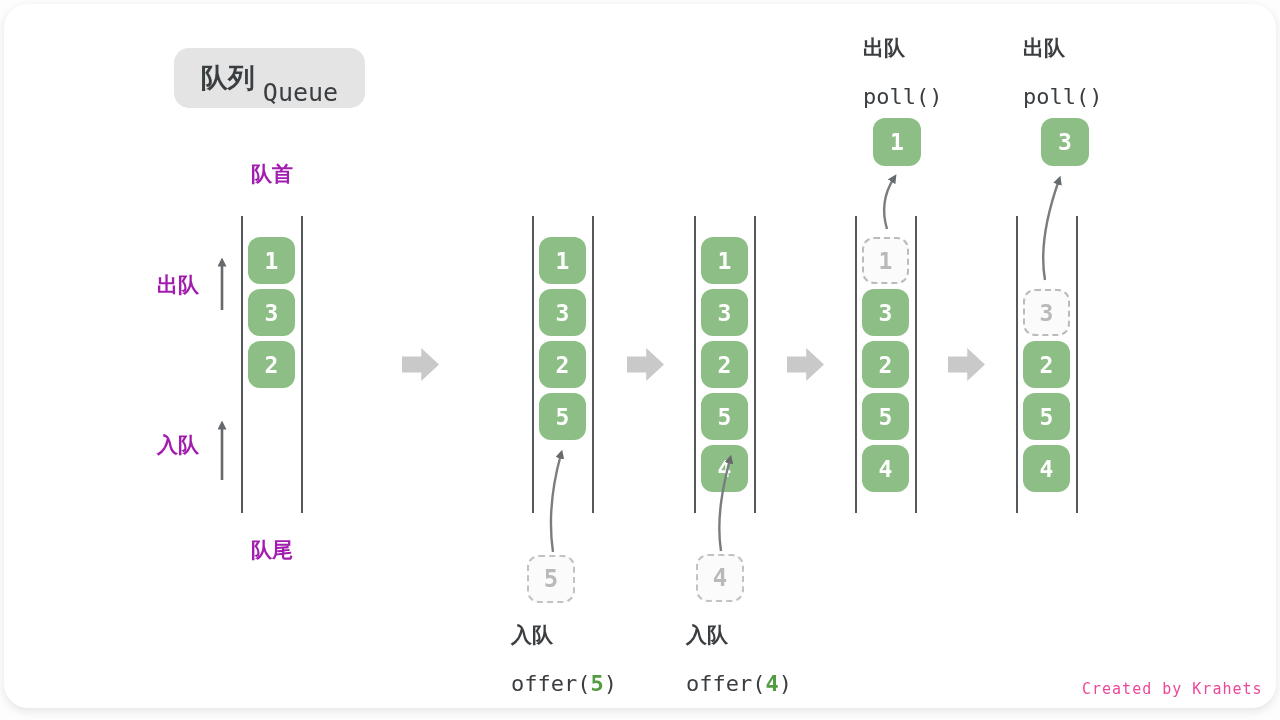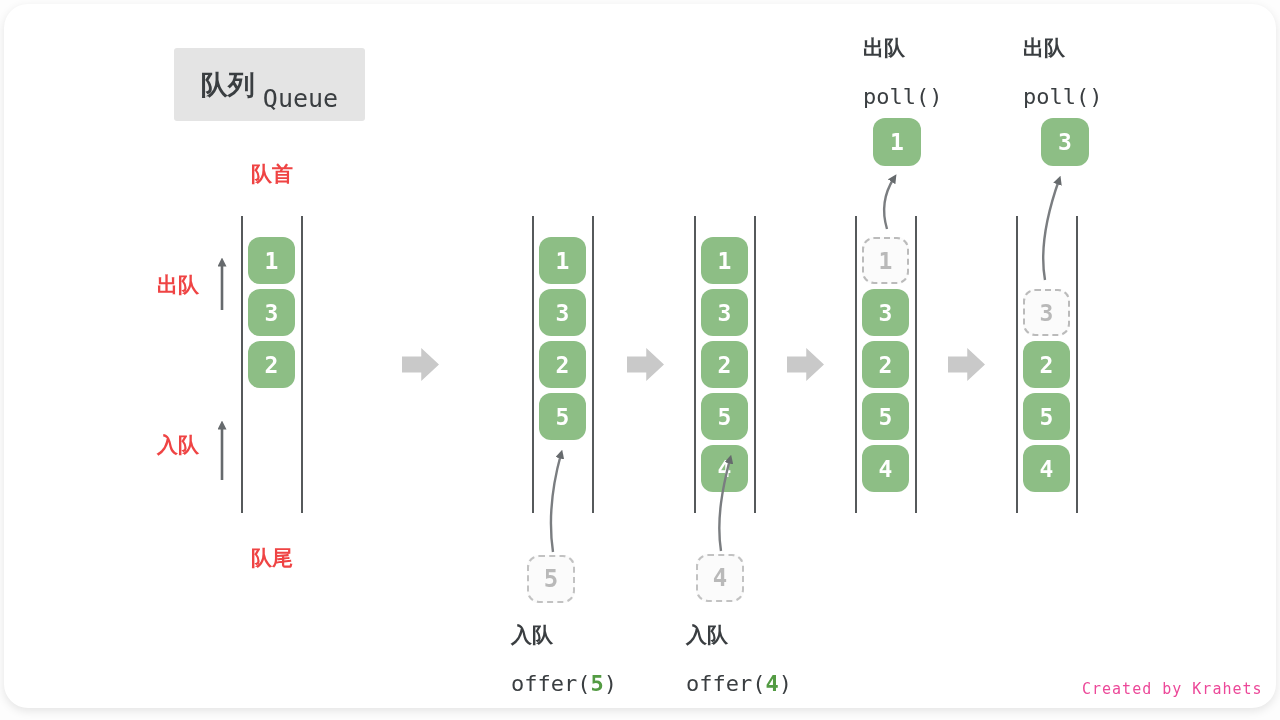--- a/index.html
+++ b/index.html
@@ -1,26 +1,26 @@
 <!DOCTYPE html>
 <html><head>
 <meta charset="utf-8">
 <style>
   html,body{margin:0;padding:0;width:1280px;height:720px;background:#fdfdfd;overflow:hidden;
             font-family:"Liberation Sans",sans-serif;}
   .card{position:absolute;left:4px;top:4px;width:1272px;height:704px;background:#ffffff;
         border-radius:24px;box-shadow:0 3px 10px rgba(0,0,0,.10);}
   
-  .title-box{position:absolute;left:170px;top:44px;width:191px;height:73px;background:#e4e4e4;
-             border-radius:3px;display:flex;align-items:center;justify-content:center;gap:8px;
+  .title-box{position:absolute;left:170px;top:44px;width:191px;height:60px;background:#e4e4e4;
+             border-radius:15px;display:flex;align-items:center;justify-content:center;gap:8px;
              color:#3a3e41;}
   .title-zh{font-size:27px;font-weight:700;}
   .title-en{font-size:25px;font-family:"DejaVu Sans Mono",monospace;margin-top:28px;}
   
-  .lbl{position:absolute;font-size:21px;font-weight:700;color:#ef4444;white-space:nowrap;}
+  .lbl{position:absolute;font-size:21px;font-weight:700;color:#a21caf;white-space:nowrap;}
   .lbl.center{width:62px;text-align:center;}
   
   .queue{position:absolute;top:212px;width:62px;height:297px;}
   .rail{position:absolute;top:0;width:2px;height:297px;background:#56595b;}
   .rail.left{left:0;} .rail.right{right:0;}
   .cell{position:absolute;left:7px;width:47px;height:47px;border-radius:12px;
         display:flex;align-items:center;justify-content:center;
         font-family:"DejaVu Sans Mono",monospace;font-weight:700;font-size:23px;}
   .cell.solid{background:#8dbe85;color:#ffffff;}
   .cell.dashed{background:#fbfbfb;border:2px dashed #bbbbbb;color:#b9b9b9;box-sizing:border-box;}
@@ -48,21 +48,21 @@
 <body>
 
 <div class="card">
 
   <div class="title-box">
     <span class="title-zh">队列</span>
     <span class="title-en">Queue</span>
   </div>
 
   <div class="lbl center" style="left:237px;top:156px;">队首</div>
-  <div class="lbl center" style="left:237px;top:532px;margin-top:8px;">队尾</div>
+  <div class="lbl center" style="left:237px;top:532px;">队尾</div>
   <div class="lbl" style="left:153px;top:267px;">出队</div>
   <div class="lbl" style="left:153px;top:427px;">入队</div>
 
   <div class="queue" style="left:237px;">
     <div class="rail left"></div>
     <div class="rail right"></div>
     <div class="cell solid s0">1</div>
     <div class="cell solid s1">3</div>
     <div class="cell solid s2">2</div>
   </div>

